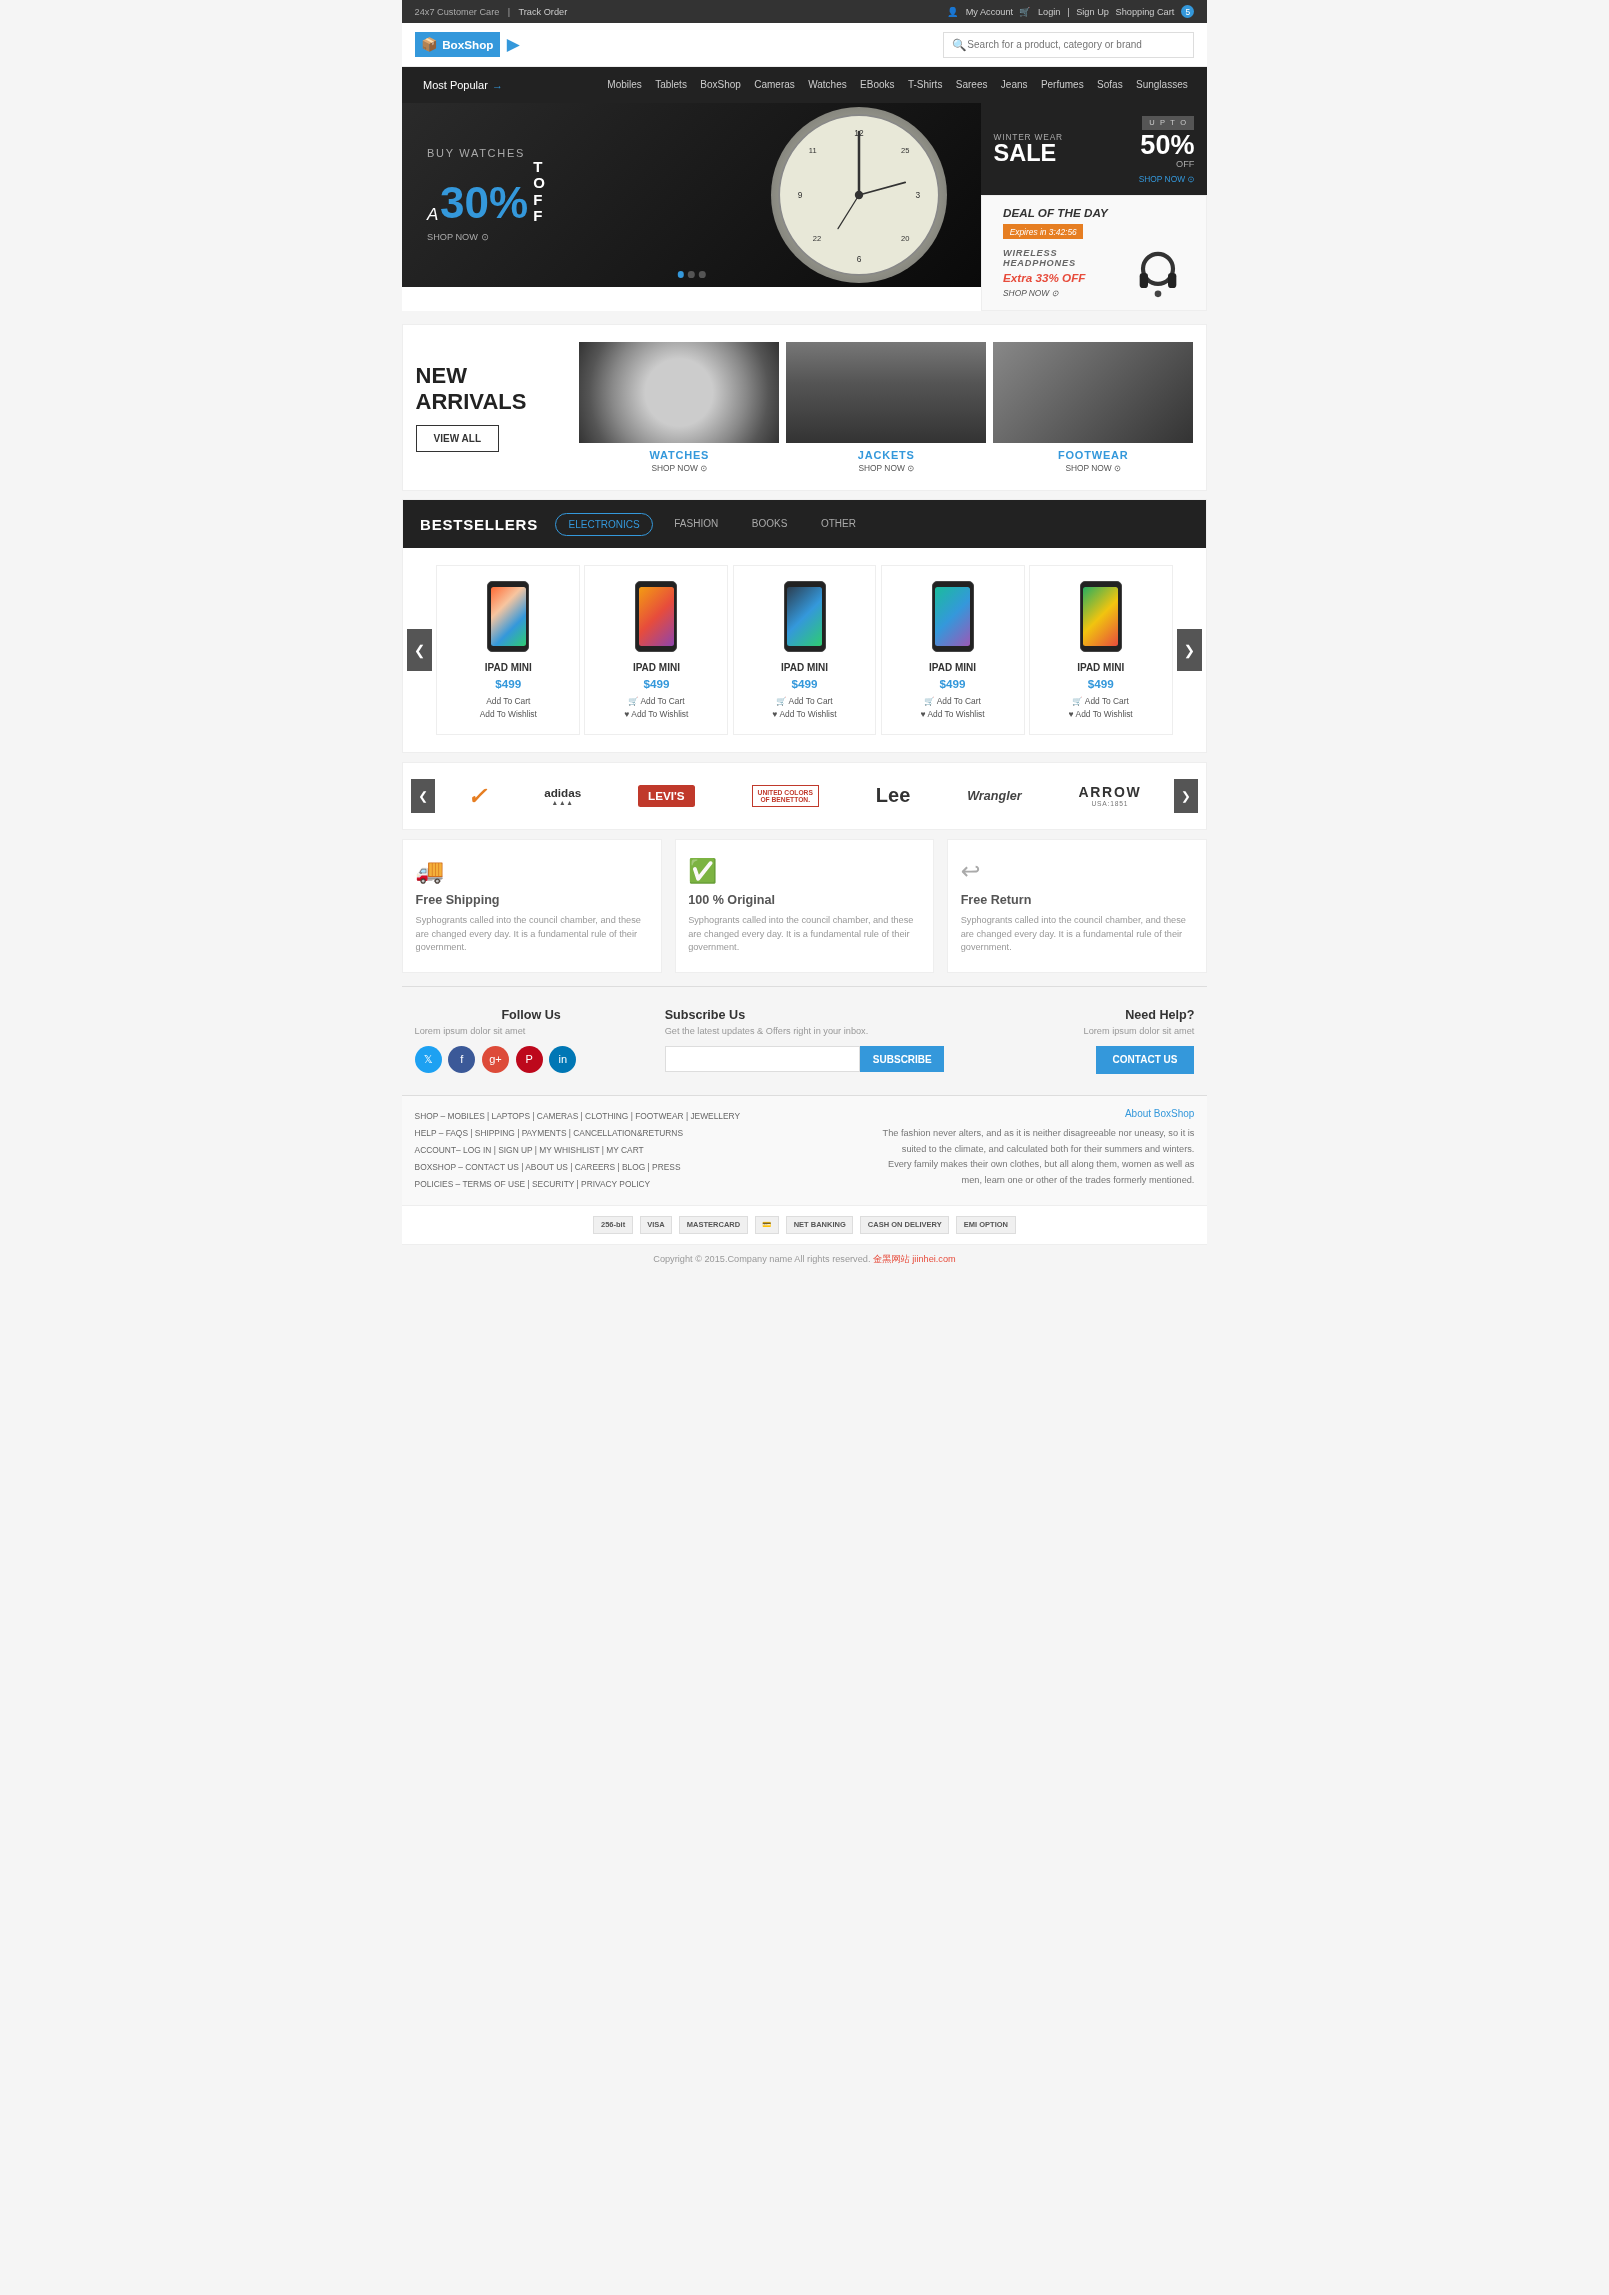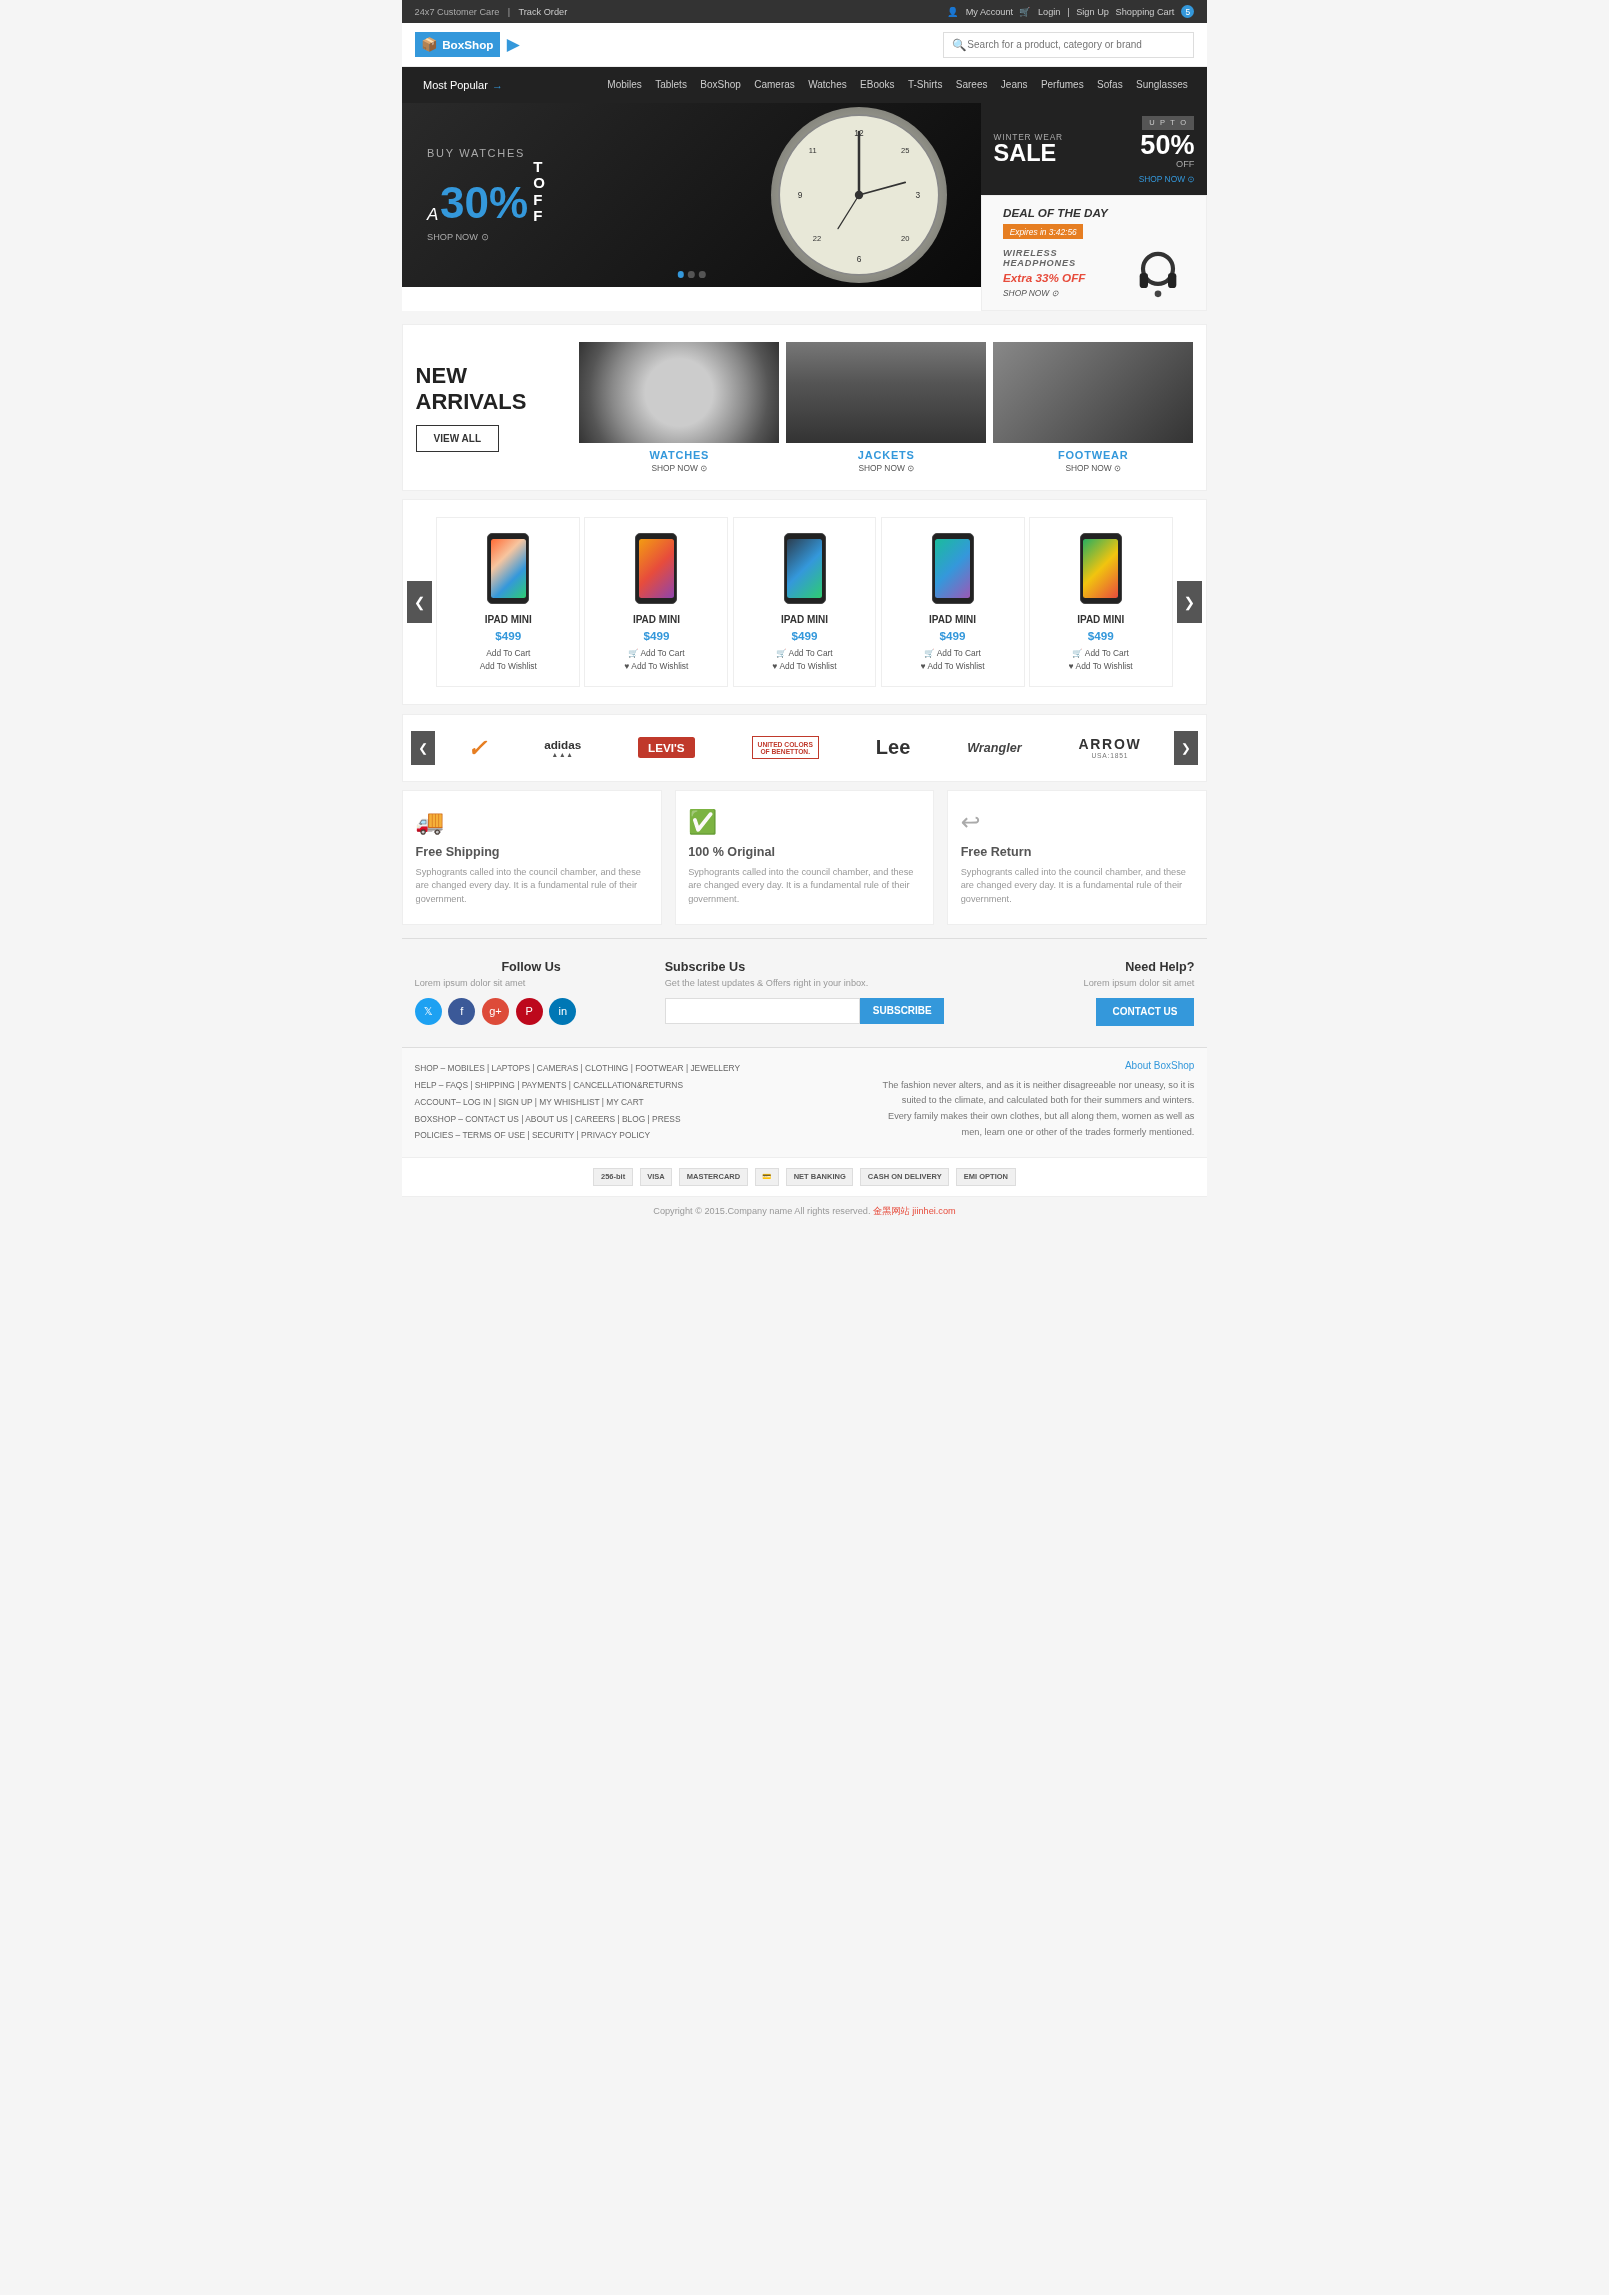--- a/index.html
+++ b/index.html
@@ -323,20 +323,29 @@
       <div class="arrival-img shoe-img">
         <div class="shoe-img-css"></div>
       </div>
       <div class="arrival-category">FOOTWEAR</div>
       <div class="arrival-shop">SHOP NOW ⊙</div>
     </div>
   </div>
 </div>
 
 <div class="bestsellers-section">
+  <div class="bestsellers-header">
+    <div class="bestsellers-title">BESTSELLERS</div>
+    <div class="bs-tabs">
+      <div class="bs-tab active">ELECTRONICS</div>
+      <div class="bs-tab">FASHION</div>
+      <div class="bs-tab">BOOKS</div>
+      <div class="bs-tab">OTHER</div>
+    </div>
+  </div>
   <div class="products-row">
     <div class="prev-btn">❮</div>
     <div class="products-list">
       <div class="product-card">
         <div class="product-img">
           <div class="phone-shape">
               <div class="phone-screen"></div>
             </div>
         </div>
         <div class="product-name">IPAD MINI</div>

